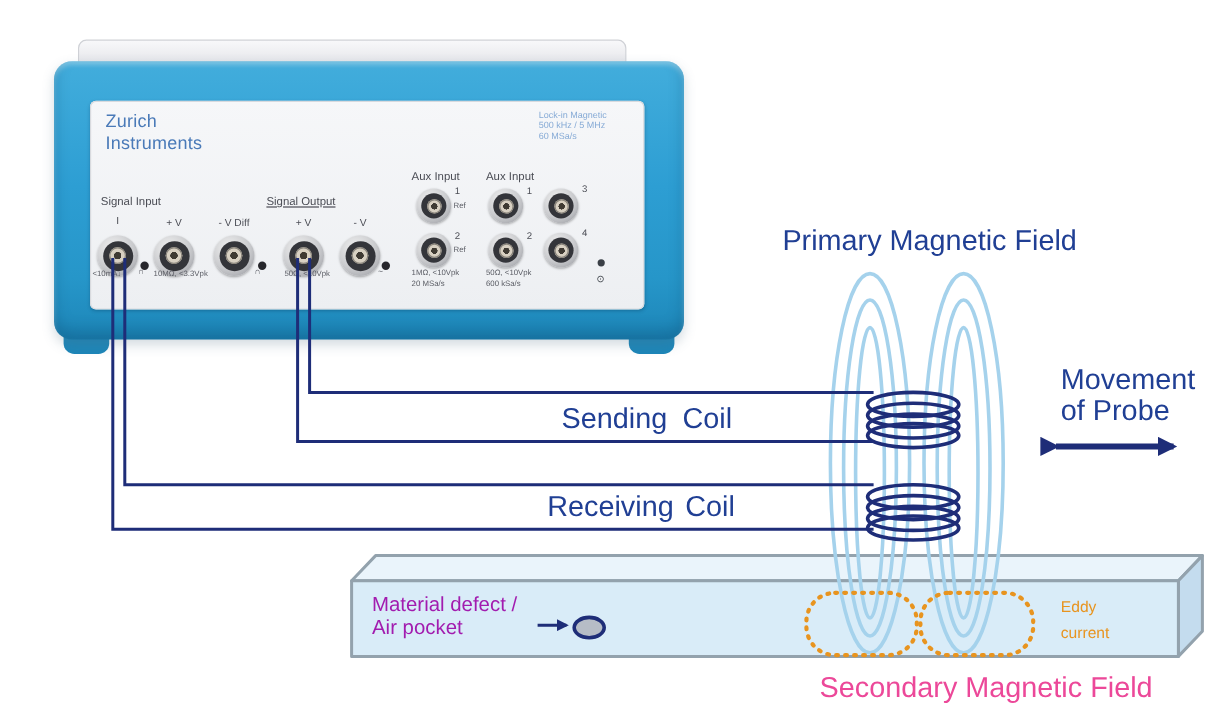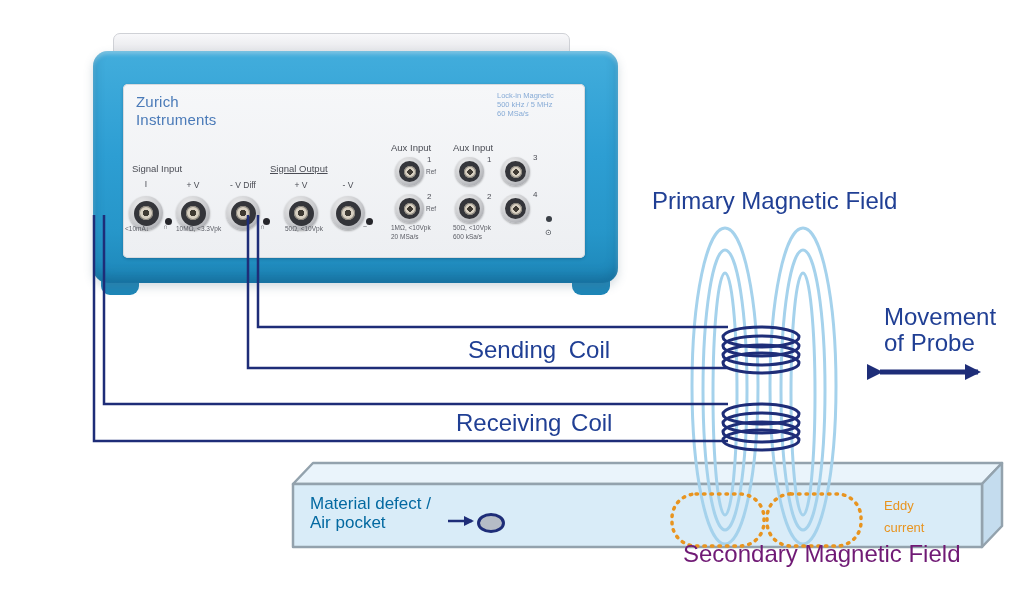--- a/index.html
+++ b/index.html
@@ -2,21 +2,21 @@
 <html><head>
 <meta charset="utf-8">
 <style>
   html,body{margin:0;padding:0;}
   body{
     width:1024px;height:593px;position:relative;background:#ffffff;
     font-family:"Liberation Sans", sans-serif;overflow:hidden;
   }
 
   
-  #device{position:absolute;left:45px;top:33px;width:525px;height:262px;margin-left:48px;}
+  #device{position:absolute;left:45px;top:33px;width:525px;height:262px;}
   .lid{position:absolute;left:20px;top:0;width:455px;height:22px;
     background:linear-gradient(180deg,#f8f8fa,#e2e3e7);
     border:1px solid #cfd1d6;border-radius:7px 7px 0 0;}
   .foot{position:absolute;top:240px;width:38px;height:22px;background:#1d86b8;
     border-radius:4px 4px 9px 9px;}
   .foot.l{left:8px;} .foot.r{left:479px;}
   .case{position:absolute;left:0;top:18px;width:525px;height:232px;border-radius:15px;
     background:linear-gradient(180deg,#42addc 0%,#2d9ed3 45%,#2696c9 78%,#1d86b8 100%);
     box-shadow:inset 0 -7px 12px rgba(8,60,95,.3),inset 0 3px 4px rgba(255,255,255,.35),0 4px 10px rgba(80,110,130,.25);}
   .panel{position:absolute;left:30px;top:51px;width:462px;height:174px;border-radius:5px;
@@ -46,23 +46,23 @@
 
   
   #overlay{position:absolute;left:0;top:0;width:1024px;height:593px;}
 
   
   .lbl{position:absolute;font-size:24px;color:#203f94;white-space:nowrap;}
   #lbl-primary{left:652px;top:187px;}
   #lbl-sending{left:468px;top:336px;word-spacing:6px;}
   #lbl-receiving{left:456px;top:409px;word-spacing:3px;}
   #lbl-movement{left:884px;top:304px;line-height:26px;}
-  #lbl-defect{left:310px;top:494px;color:#0369a1;font-size:17px;line-height:19px;}
+  #lbl-defect{left:310px;top:494px;color:#a21caf;font-size:17px;line-height:19px;}
   #lbl-eddy{left:884px;top:495px;color:#e8941f;font-size:13px;line-height:22px;}
-  #lbl-secondary{left:683px;top:540px;color:#701a75;}
+  #lbl-secondary{left:683px;top:560px;color:#ec4899;}
 </style>
 </head>
 <body>
 
 <div id="device">
   <div class="foot l"></div>
   <div class="foot r"></div>
   <div class="lid"></div>
   <div class="case"></div>
   <div class="panel">

